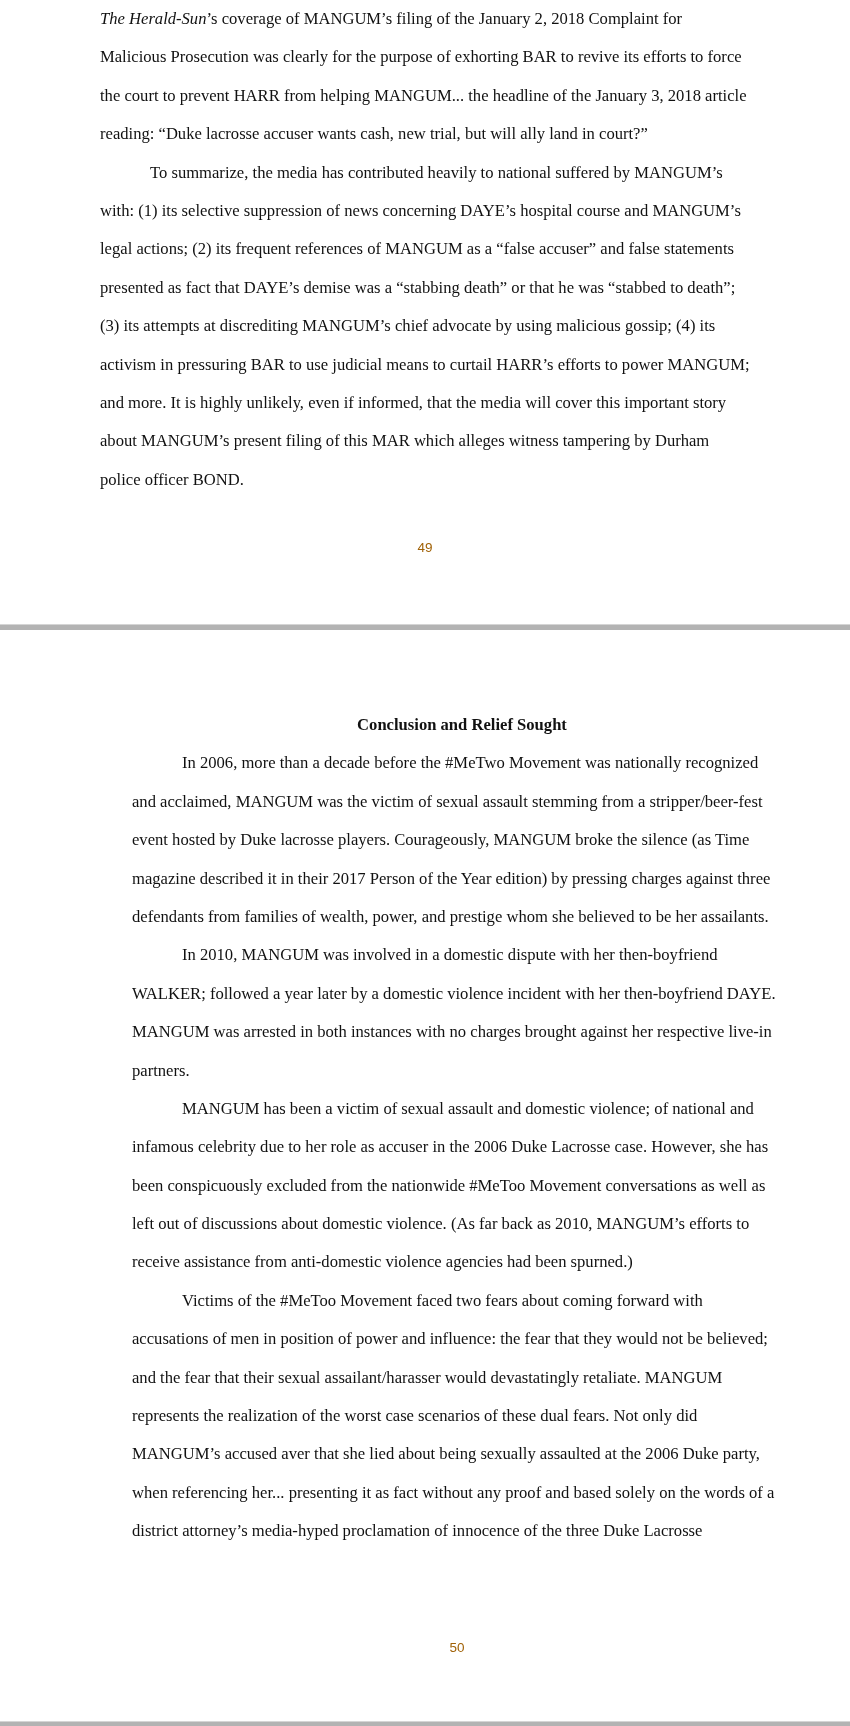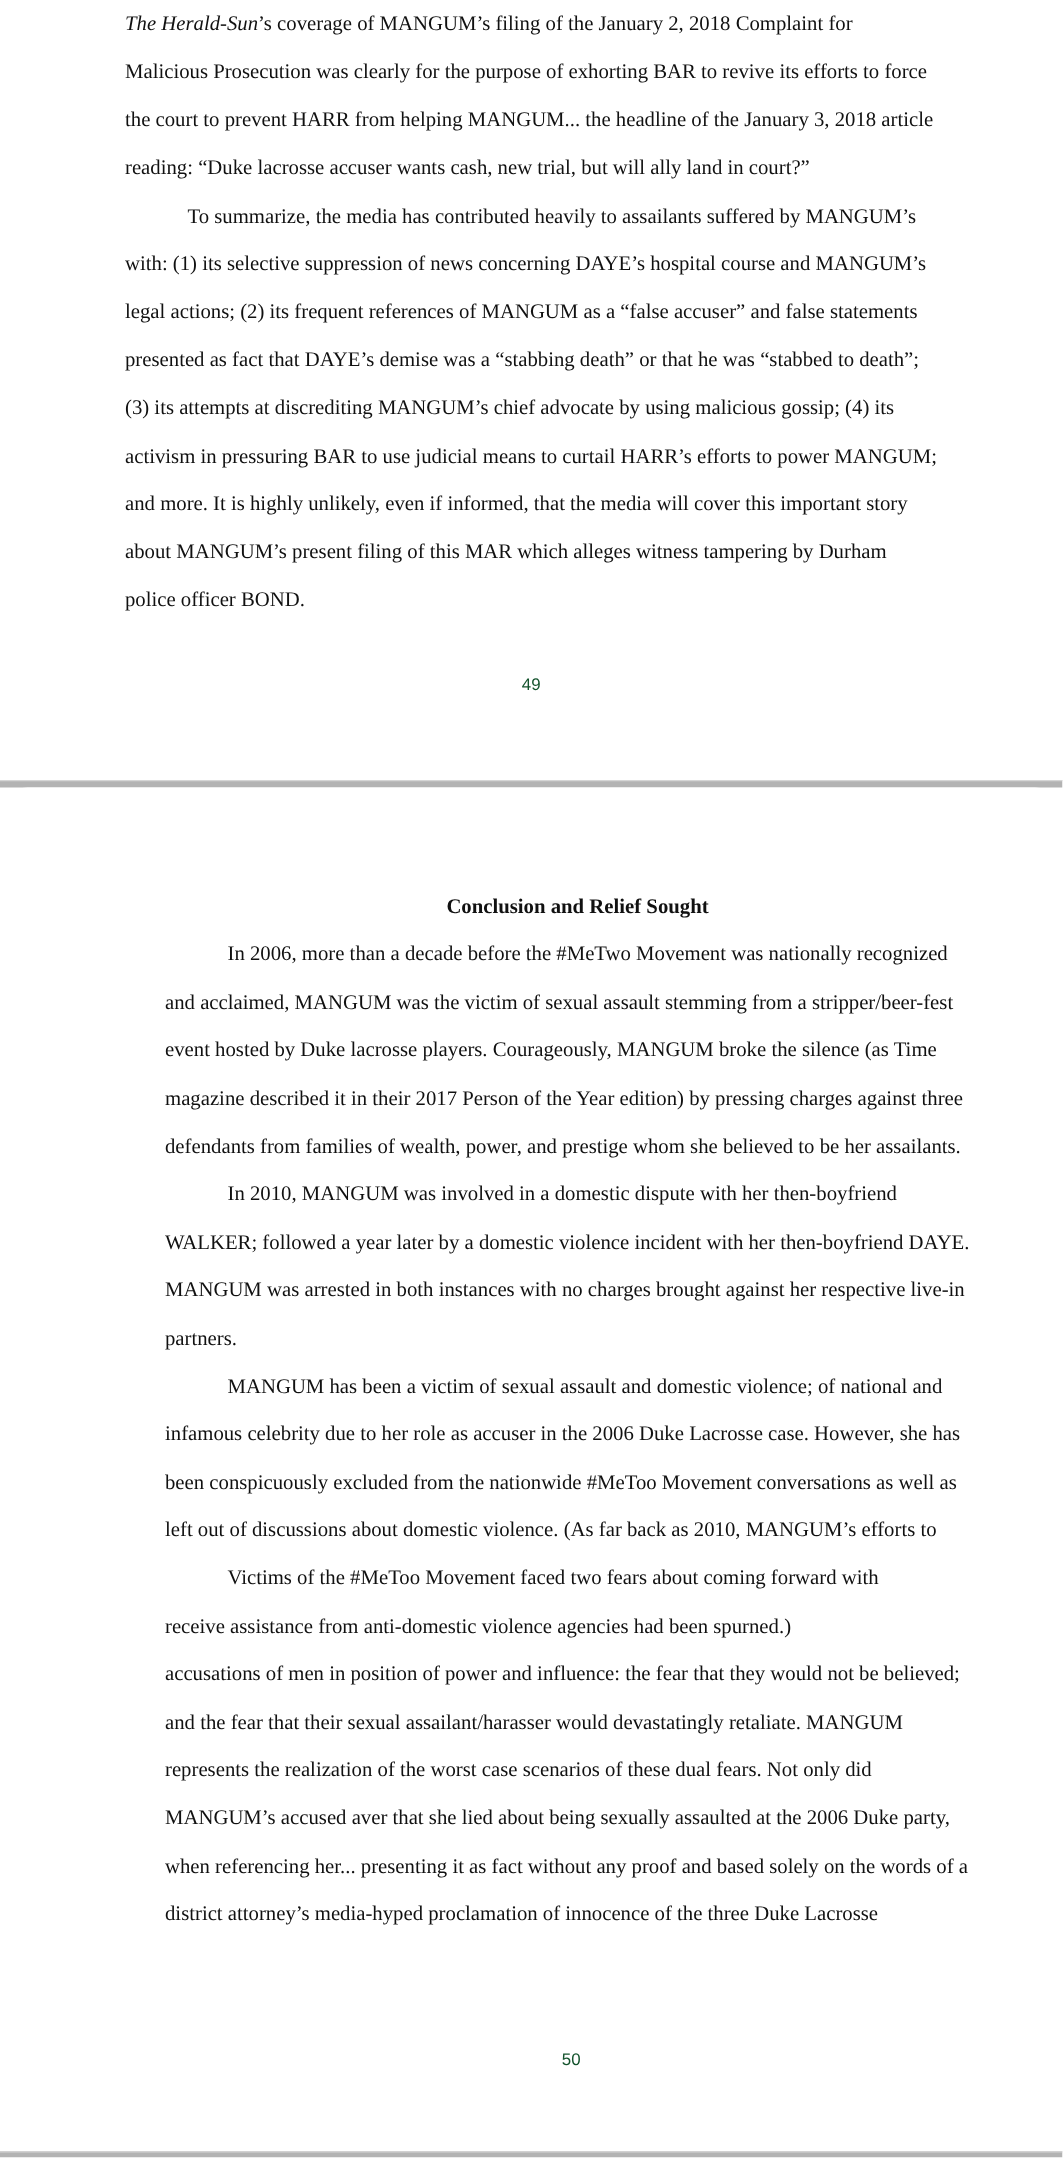--- a/index.html
+++ b/index.html
@@ -9,37 +9,37 @@
   #page49 { top: 0; height: 624px; }
   #page50 { top: 630px; height: 1091px; }
   .divider { position: absolute; left: 0; width: 850px; background: #b3b3b3; }
   #div1 { top: 624px; height: 6px; border-top: 1px solid #d5d5d5; box-sizing: border-box; }
   #div2 { top: 1721px; height: 5px; border-top: 1px solid #d5d5d5; box-sizing: border-box; }
   .body-text { position: absolute; left: 100px; width: 660px; font-size: 16.6px; line-height: 38.4px; }
   .line { white-space: nowrap; height: 38.4px; }
   .indent { padding-left: 50px; }
   .heading { text-align: center; font-weight: bold; }
   .pagenum { position: absolute; left: 0; width: 850px; text-align: center;
-             font-family: "Liberation Sans", "DejaVu Sans", sans-serif; font-size: 13.5px; color: #14532d; }
+             font-family: "Liberation Sans", "DejaVu Sans", sans-serif; font-size: 13.5px; color: #a16207; }
   #body49 { top: 0px; }
   #body50 { top: 706px; margin-left: 32px; }
   #num49 { top: 540px; }
   #num50 { top: 1640px; margin-left: 32px; }
   em { font-style: italic; }
 </style>
 </head>
 <body>
 
 <div class="page" id="page49">
   <div class="body-text" id="body49">
       <div class="line"><em>The Herald-Sun</em><span>’s coverage of MANGUM’s filing of the January 2, 2018 Complaint for</span></div>
       <div class="line">Malicious Prosecution was clearly for the purpose of exhorting BAR to revive its efforts to force</div>
       <div class="line">the court to prevent HARR from helping MANGUM... the headline of the January 3, 2018 article</div>
       <div class="line">reading: “Duke lacrosse accuser wants cash, new trial, but will ally land in court?”</div>
-      <div class="line indent">To summarize, the media has contributed heavily to assailants suffered by MANGUM’s</div>
+      <div class="line indent">To summarize, the media has contributed heavily to national suffered by MANGUM’s</div>
       <div class="line">with: (1) its selective suppression of news concerning DAYE’s hospital course and MANGUM’s</div>
       <div class="line">legal actions; (2) its frequent references of MANGUM as a “false accuser” and false statements</div>
       <div class="line">presented as fact that DAYE’s demise was a “stabbing death” or that he was “stabbed to death”;</div>
       <div class="line">(3) its attempts at discrediting MANGUM’s chief advocate by using malicious gossip; (4) its</div>
       <div class="line">activism in pressuring BAR to use judicial means to curtail HARR’s efforts to power MANGUM;</div>
       <div class="line">and more.  It is highly unlikely, even if informed, that the media will cover this important story</div>
       <div class="line">about MANGUM’s present filing of this MAR which alleges witness tampering by Durham</div>
       <div class="line">police officer BOND.</div>
     </div>
   <div class="pagenum" id="num49">49</div>
@@ -56,22 +56,22 @@
     <div class="line">magazine described it in their 2017 Person of the Year edition) by pressing charges against three</div>
     <div class="line">defendants from families of wealth, power, and prestige whom she believed to be her assailants.</div>
     <div class="line indent">In 2010, MANGUM was involved in a domestic dispute with her then-boyfriend</div>
     <div class="line">WALKER; followed a year later by a domestic violence incident with her then-boyfriend DAYE.</div>
     <div class="line">MANGUM was arrested in both instances with no charges brought against her respective live-in</div>
     <div class="line">partners.</div>
     <div class="line indent">MANGUM has been a victim of sexual assault and domestic violence; of national and</div>
     <div class="line">infamous celebrity due to her role as accuser in the 2006 Duke Lacrosse case.  However, she has</div>
     <div class="line">been conspicuously excluded from the nationwide #MeToo Movement conversations as well as</div>
     <div class="line">left out of discussions about domestic violence.  (As far back as 2010, MANGUM’s efforts to</div>
+    <div class="line">receive assistance from anti-domestic violence agencies had been spurned.)</div>
     <div class="line indent">Victims of the #MeToo Movement faced two fears about coming forward with</div>
-    <div class="line">receive assistance from anti-domestic violence agencies had been spurned.)</div>
     <div class="line">accusations of men in position of power and influence: the fear that they would not be believed;</div>
     <div class="line">and the fear that their sexual assailant/harasser would devastatingly retaliate.  MANGUM</div>
     <div class="line">represents the realization of the worst case scenarios of these dual fears.  Not only did</div>
     <div class="line">MANGUM’s accused aver that she lied about being sexually assaulted at the 2006 Duke party,</div>
     <div class="line">when referencing her... presenting it as fact without any proof and based solely on the words of a</div>
     <div class="line">district attorney’s media-hyped proclamation of innocence of the three Duke Lacrosse</div>
   </div>
 <div class="pagenum" id="num50">50</div>
 
 <div class="divider" id="div2"></div>

